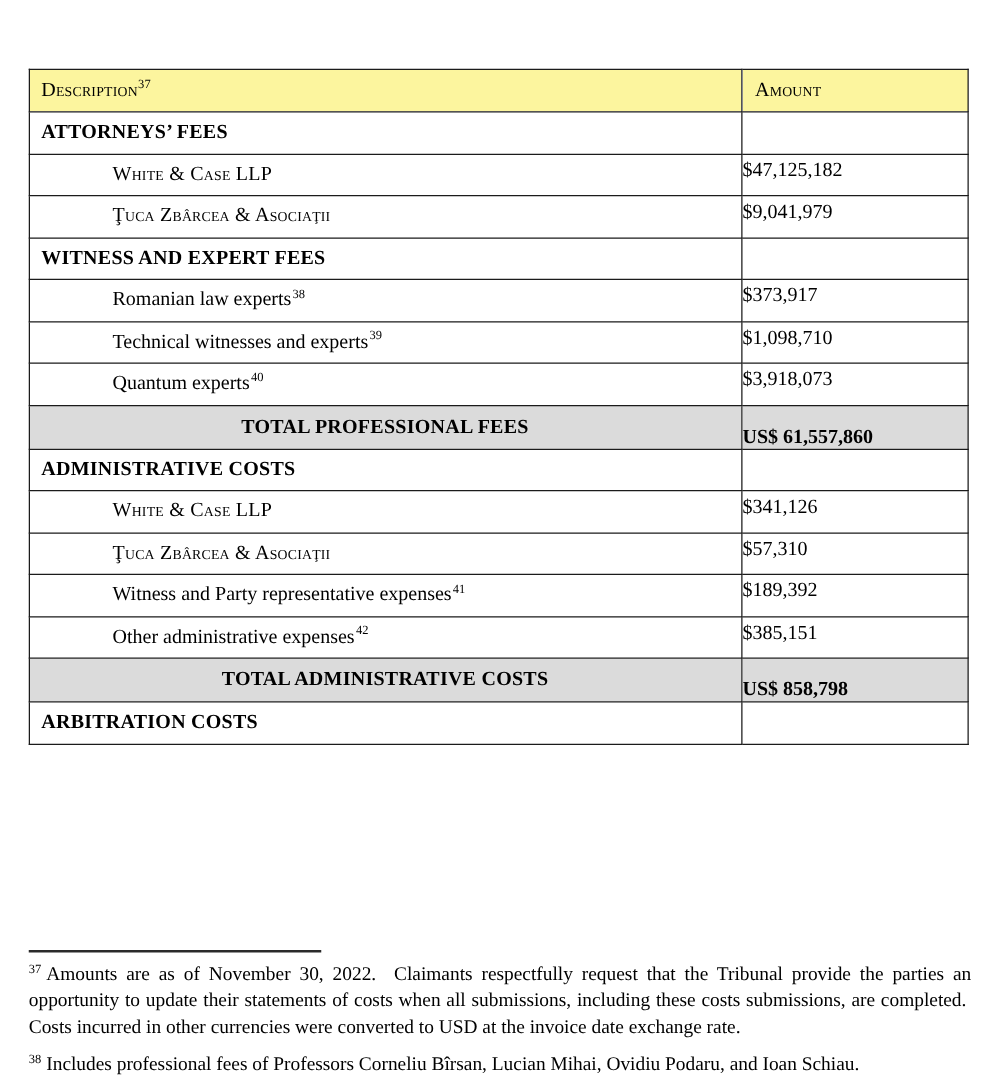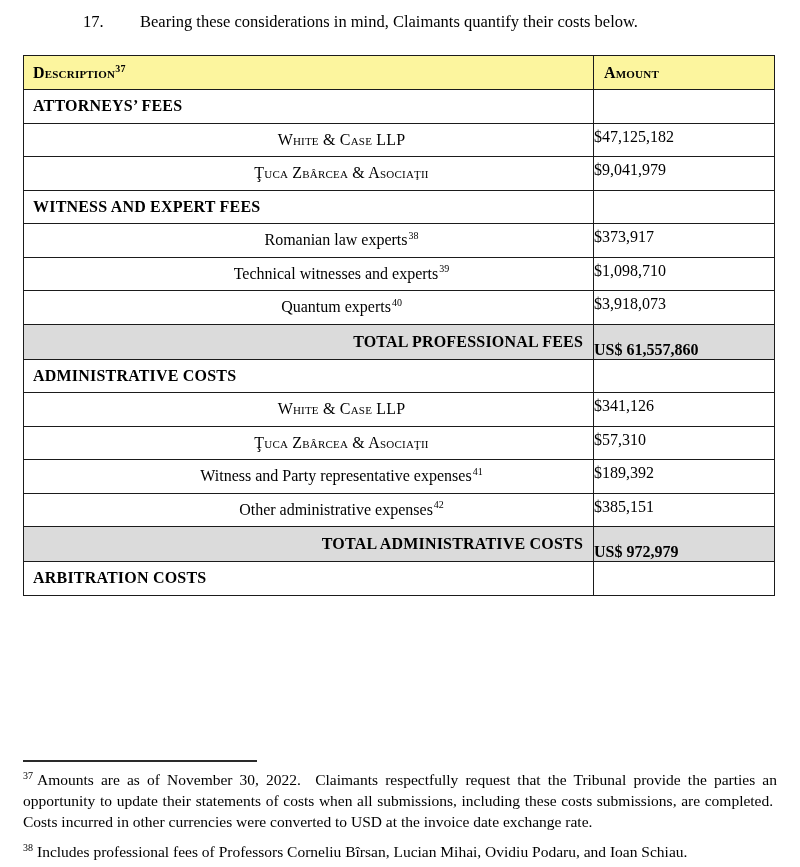--- a/index.html
+++ b/index.html
@@ -27,59 +27,56 @@
   table.costs col.c-amt{width:181px;}
   table.costs th,table.costs td{
     border:1.5px solid var(--border);
     overflow:hidden;
   }
   table.costs th{
     background:var(--header_bg);
     height:34px;
     text-align:left;
     font-variant:small-caps;
-    font-weight:bold;
+    font-weight:normal;
     letter-spacing:.2px;
     padding-left:9px;
     vertical-align:middle;
   }
   table.costs th.h-amt{padding-left:10px;}
   table.costs tr.row{height:33.5px;}
   td.desc{vertical-align:middle;padding-left:9px;}
   tr.section td.desc{font-weight:bold;letter-spacing:.2px;}
-  tr.item td.desc{padding-left:66px;text-align:center;}
+  tr.item td.desc{padding-left:66px;}
   .sc{font-variant:small-caps;letter-spacing:.2px;}
   td.amt{
     text-align:left;padding-right:9px;white-space:nowrap;
     vertical-align:top;padding-top:4px;
   }
   tr.total td{background:var(--total_bg);font-weight:bold;}
-  tr.total td.desc{text-align:right;padding-right:10px;letter-spacing:.2px;}
+  tr.total td.desc{text-align:center;padding-right:10px;letter-spacing:.2px;}
   tr.total td.amt{vertical-align:middle;padding-top:16px;}
   sup{font-size:10px;line-height:0;}
   td.desc sup{margin-left:1px;}
 
   
   .fn-sep{position:absolute;top:760px;left:23px;width:234px;border-top:2px solid #2a2a2a;}
   .footnotes{
     position:absolute;top:769px;left:23px;width:754px;
     font-size:15.5px;line-height:21px;text-align:justify;
   }
   .fn{margin:0;}
   .fn + .fn{margin-top:9px;}
   .fn sup{margin-right:4px;font-size:10px;}
 </style>
 </head>
 <body>
 
 <div class="page">
 
-  <div class="para">
-    <span class="para-num">17.</span><span>Bearing these considerations in mind, Claimants quantify their costs below.</span>
-  </div>
 
   <table class="costs">
     <colgroup>
         <col class="c-desc">
         <col class="c-amt">
       </colgroup>
     <thead>
       <tr>
         <th class="h-desc"><span>Description</span><sup>37</sup></th>
         <th class="h-amt"><span>Amount</span></th>
@@ -133,21 +130,21 @@
       <tr class="row item">
         <td class="desc"><span>Witness and Party representative expenses</span><sup>41</sup></td>
         <td class="amt">$189,392</td>
       </tr>
       <tr class="row item">
         <td class="desc"><span>Other administrative expenses</span><sup>42</sup></td>
         <td class="amt">$385,151</td>
       </tr>
       <tr class="row total">
         <td class="desc">TOTAL ADMINISTRATIVE COSTS</td>
-        <td class="amt">US$ 972,979</td>
+        <td class="amt">US$ 858,798</td>
       </tr>
       <tr class="row section">
         <td class="desc"><span>ARBITRATION COSTS</span></td>
         <td class="amt"></td>
       </tr>
     </tbody>
   </table>
 
   <div class="fn-sep"></div>
 

